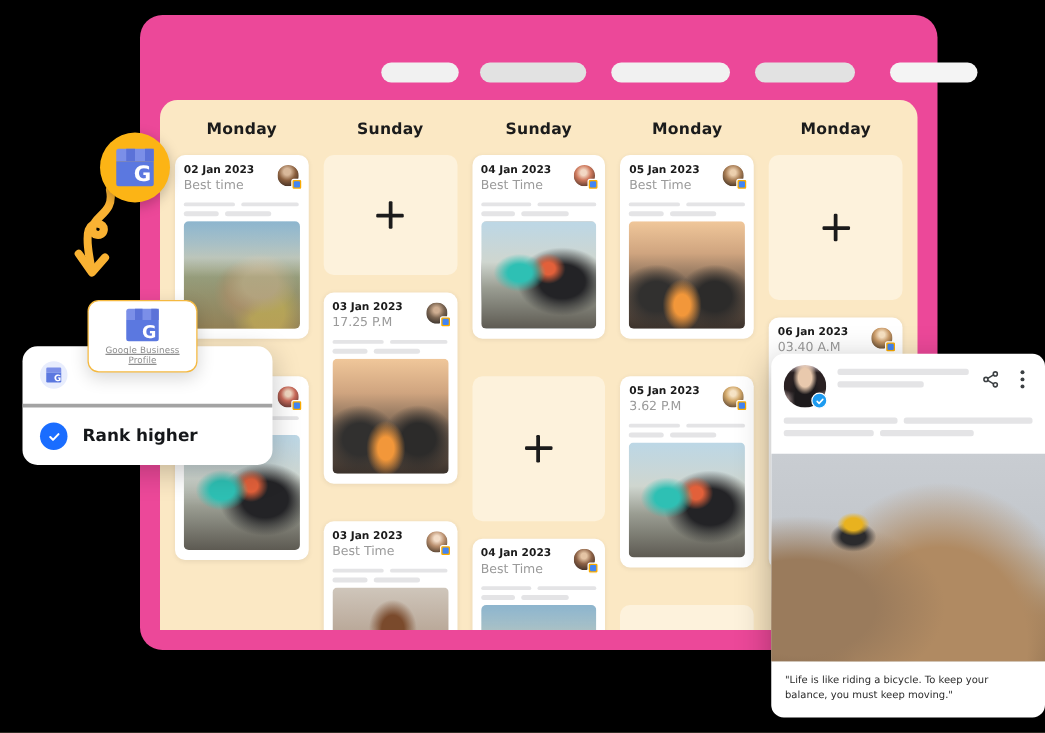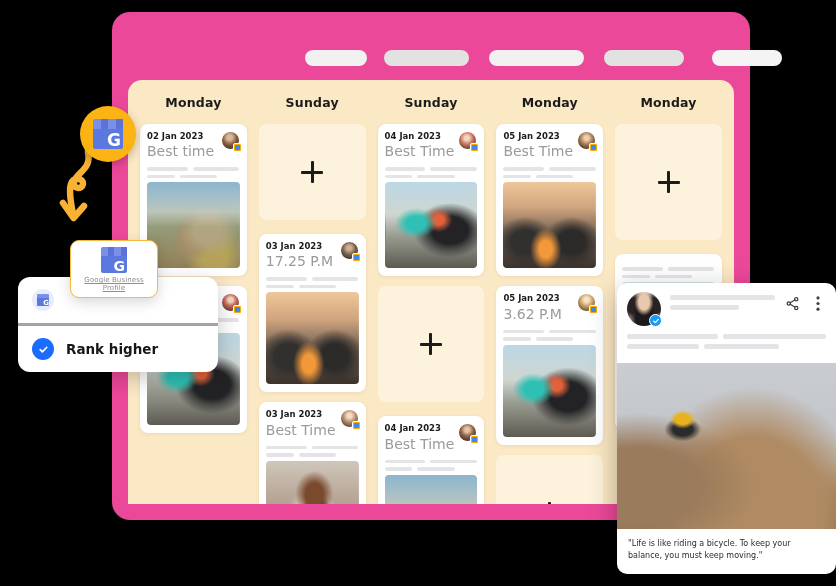--- a/index.html
+++ b/index.html
@@ -47,26 +47,26 @@
     font-size: 12.5px; font-weight: 700; color: #1b1b1b;
     letter-spacing: .2px;
   }
   .columns { display: flex; padding: 0 6px; gap: 0; }
   .column { flex: 1 1 0; padding: 0 6px; }
 
   
   .card {
     background: #ffffff; border-radius: 8px;
     padding: 7px 7px 8px 7px;
-    margin-bottom: 10px;
+    margin-bottom: 30px;
     box-shadow: 0 1px 4px rgba(0,0,0,.07);
   }
   .card-top { display: flex; justify-content: space-between; align-items: flex-start; }
   .card-date { font-size: 8.5px; font-weight: 700; color: #1b1b1b; line-height: 1.35; }
-  .card-time { font-size: 14px; font-weight: 400; color: #9a9a9a; line-height: 1.35; }
+  .card-time { font-size: 10px; font-weight: 400; color: #9a9a9a; line-height: 1.35; }
   .avatar-wrap { position: relative; width: 19px; height: 19px; flex: 0 0 auto; }
   .avatar {
     width: 19px; height: 19px; border-radius: 50%;
     background-size: cover; background-position: center;
     border: 1.2px solid #fff;
   }
   .av-badge {
     position: absolute; right: -2px; bottom: -2px;
     width: 9px; height: 9px; border-radius: 2px;
     background: #f9ab00; border: 1px solid #fff;
@@ -491,20 +491,32 @@
             <div class="plus"></div>
           </div>
         </div>
 
         <div class="column">
           <div class="slot-empty tall">
             <div class="plus"></div>
           </div>
 
           <div class="card">
+            <div class="card-top">
+              <div>
+                <div class="card-date">06 Jan 2023</div>
+                <div class="card-time">03.40 A.M</div>
+              </div>
+              <div class="avatar-wrap">
+                <div class="avatar" style="background-image:radial-gradient(circle at 50% 34%, #f6e0c2 16%, #c99a68 42%, #6a5034 80%, #2e2217 100%);"></div>
+                <div class="av-badge">
+                    <i></i>
+                  </div>
+              </div>
+            </div>
             <div class="skel-rows">
               <div class="skel-line">
                   <div class="skel" style="width:44%"></div>
                   <div class="skel" style="width:50%"></div>
                 </div>
               <div class="skel-line">
                   <div class="skel" style="width:30%"></div>
                   <div class="skel" style="width:40%"></div>
                 </div>
             </div>

